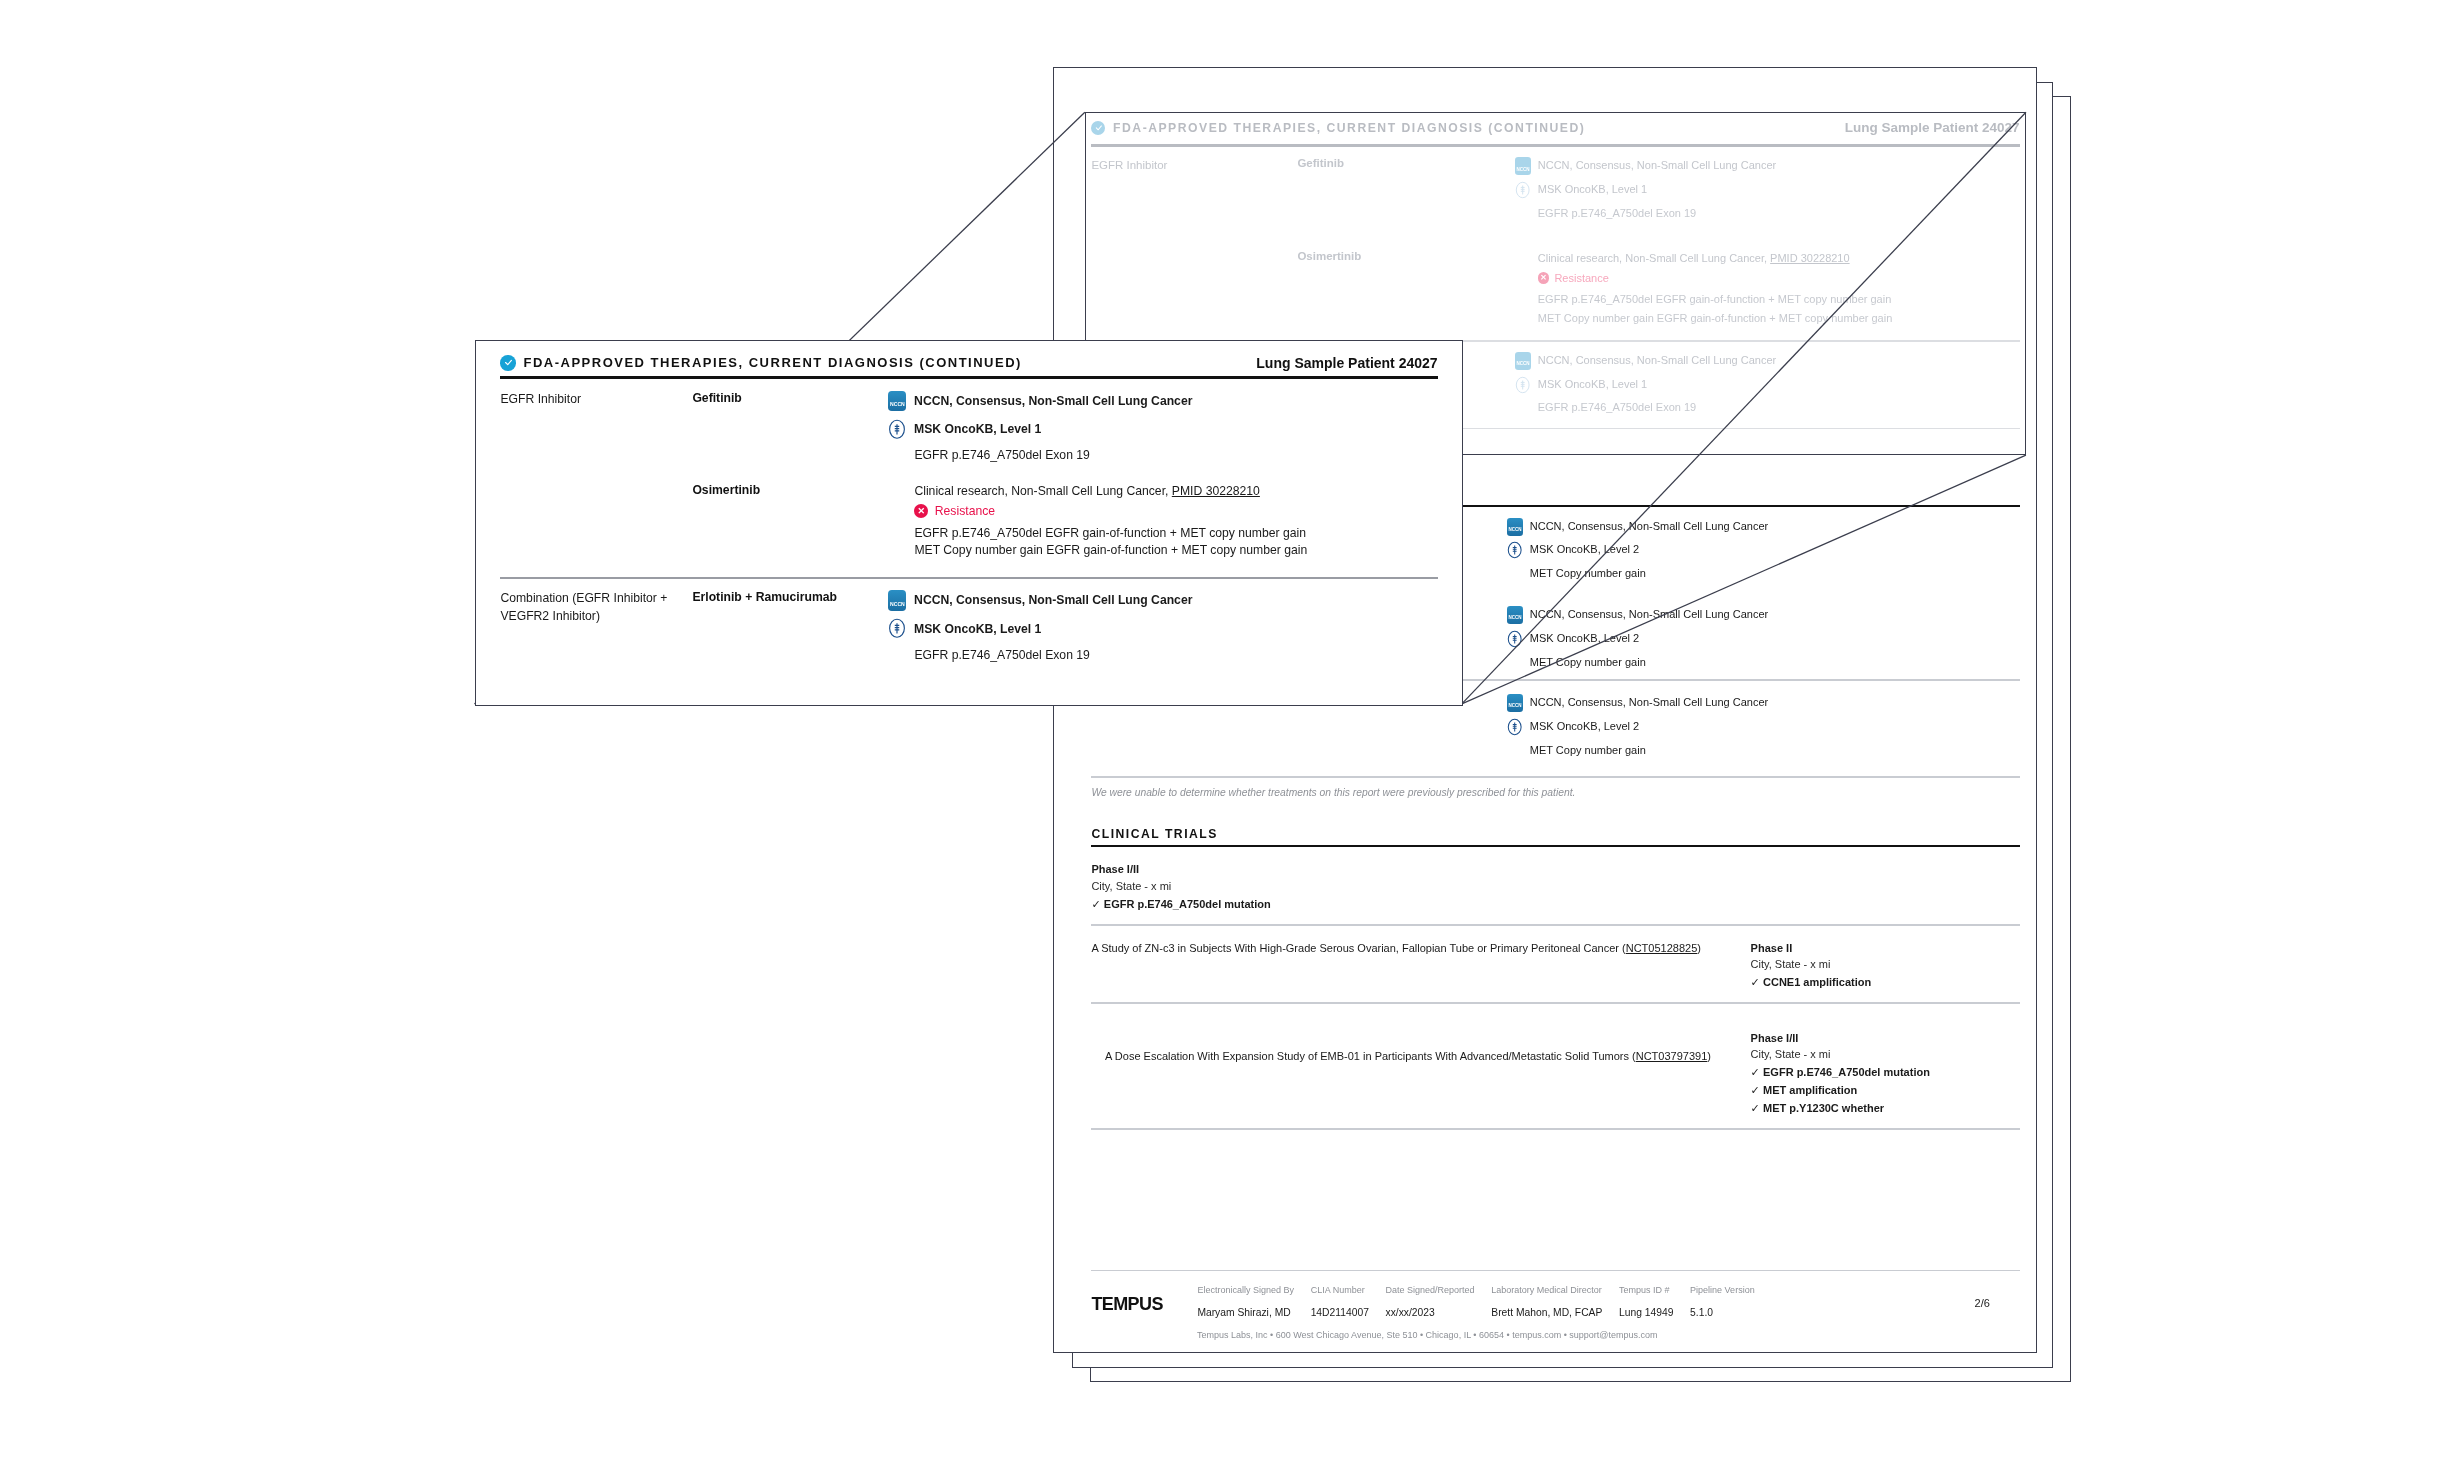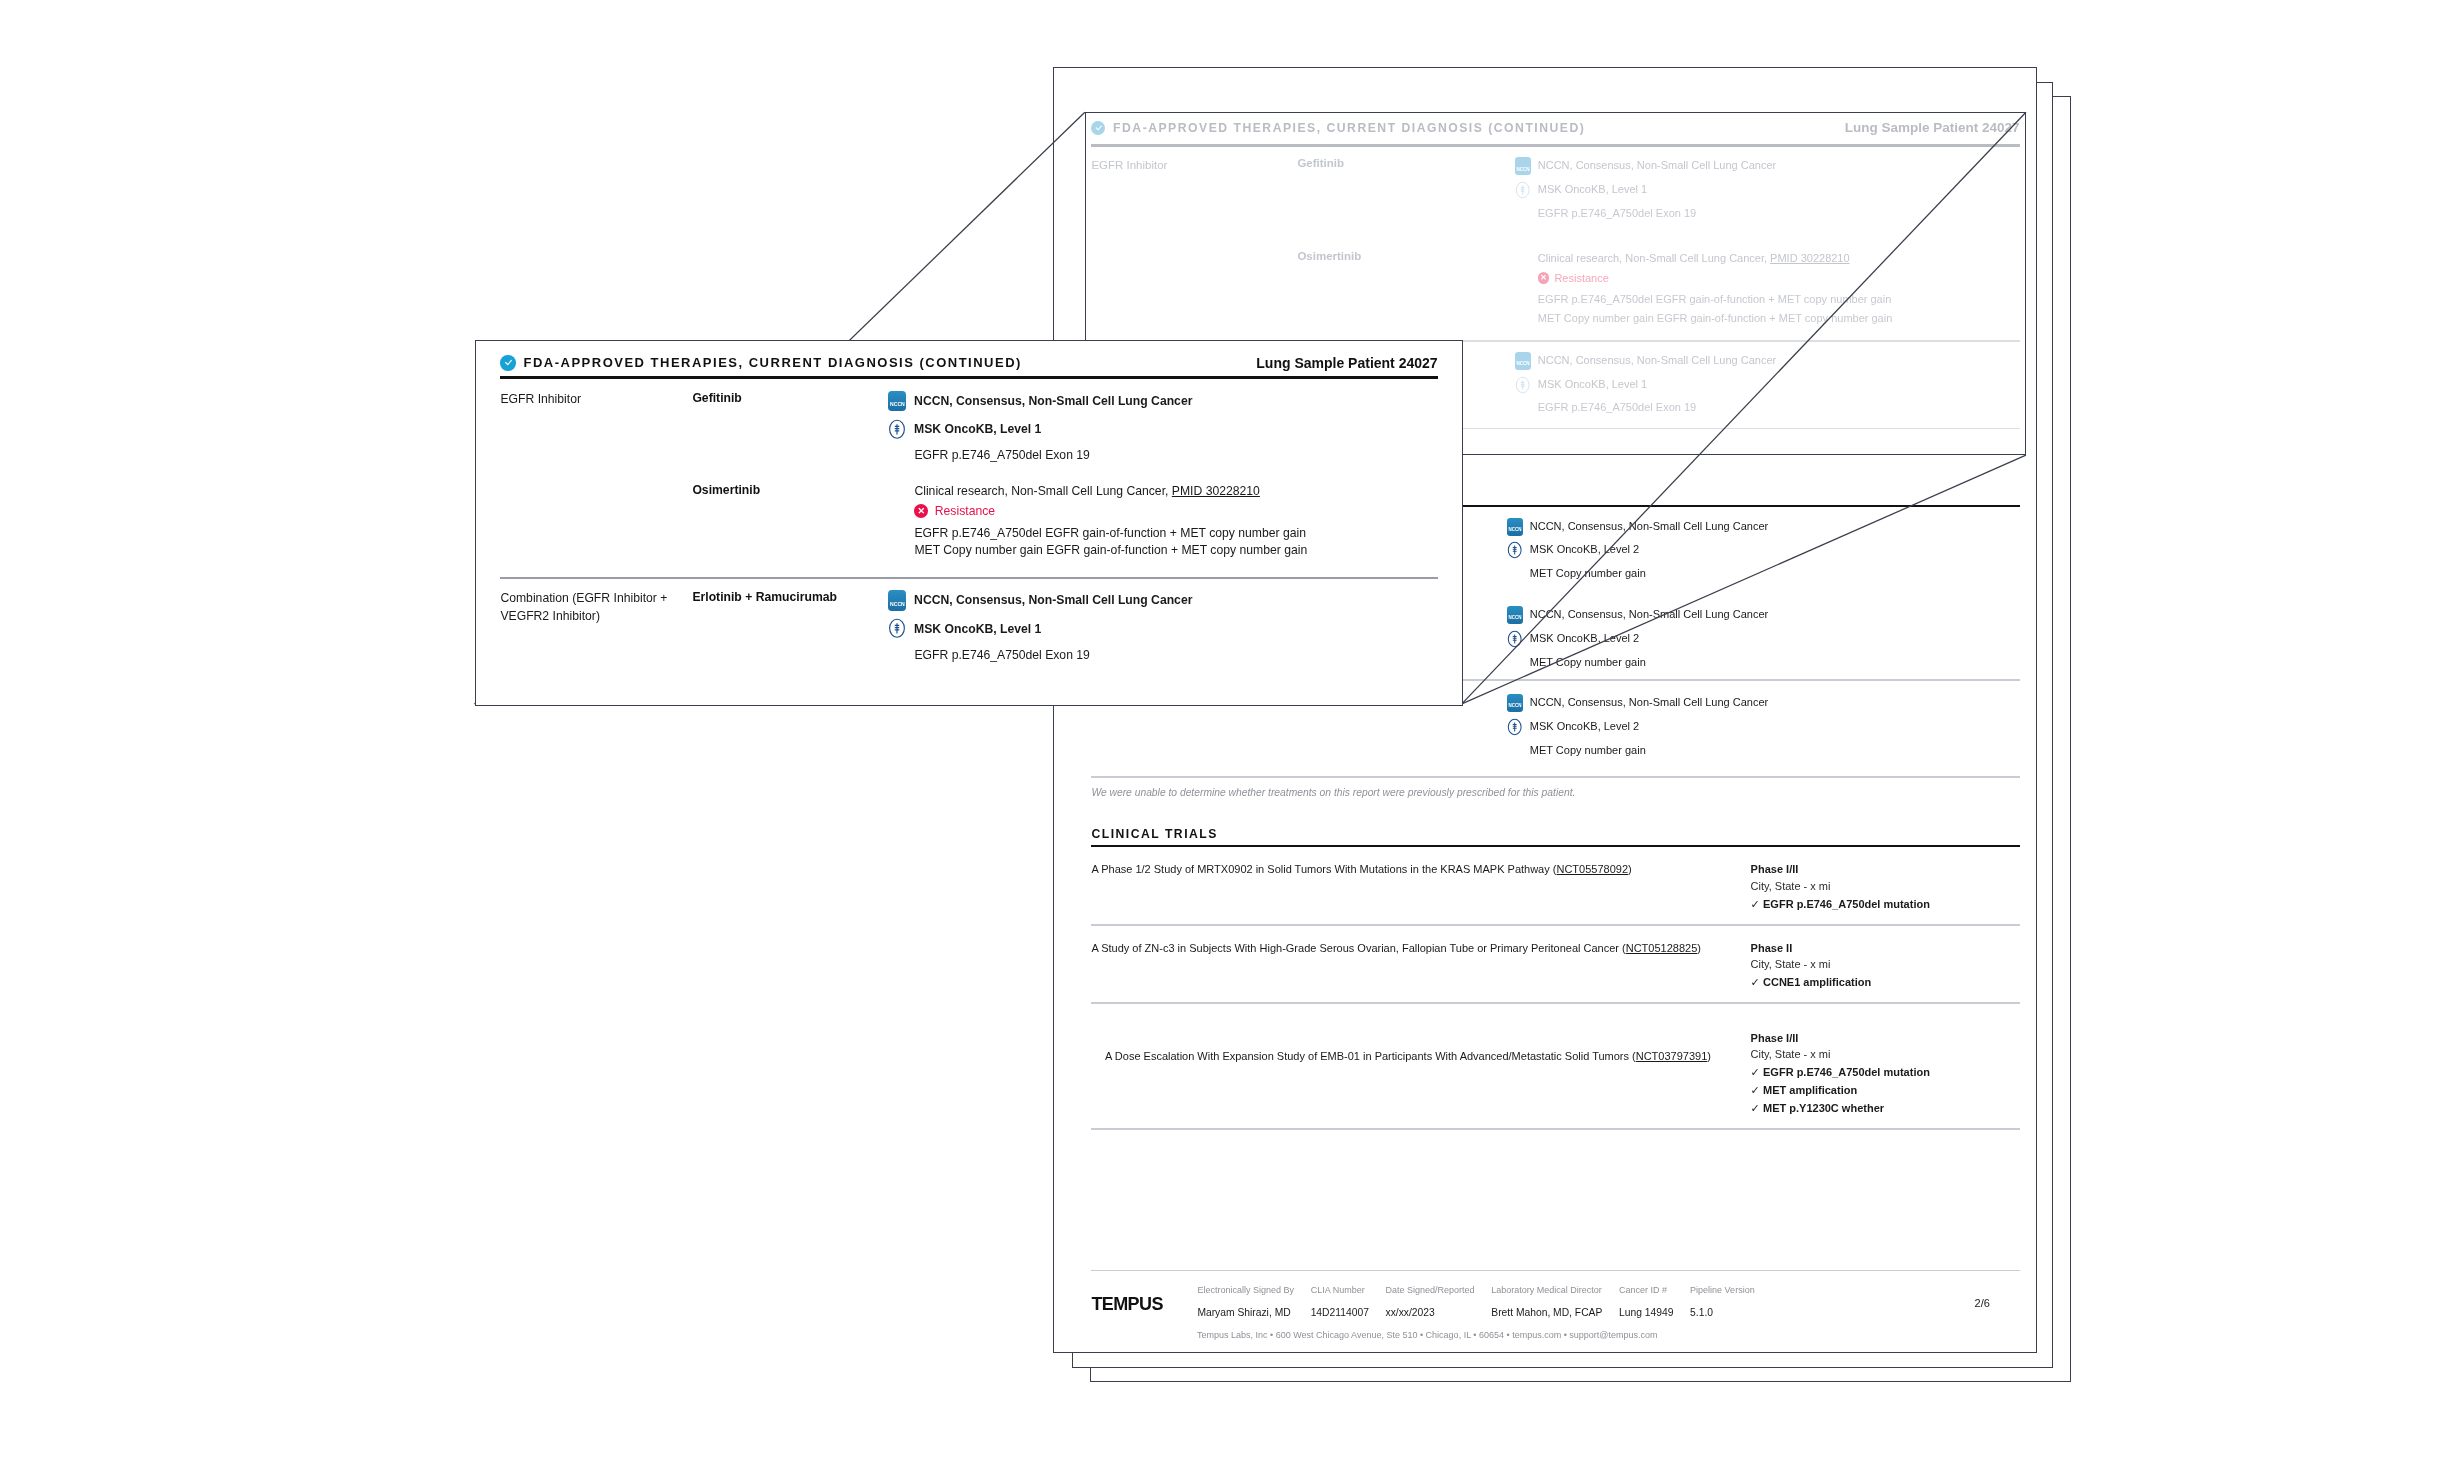--- a/index.html
+++ b/index.html
@@ -271,21 +271,20 @@
 
   <div class="rule-med" style="margin-top:9px;"></div>
   <div class="disclaimer">We were unable to determine whether treatments on this report were previously prescribed for this patient.</div>
 </div>
 
 <div id="trials">
   <div class="sec-head">CLINICAL TRIALS</div>
   <div class="rule-black"></div>
 
   <div class="trial-row">
-    <div class="tr-title"><span>A Phase 1/2 Study of MRTX0902 in Solid Tumors With Mutations in the KRAS MAPK Pathway (</span><span class="u">NCT05578092</span><span>)</span></div>
     <div class="tr-meta">
       <div class="tr-phase">Phase I/II</div>
       <div class="tr-loc">City, State - x mi</div>
       <div class="tr-bio"><span class="chk">✓</span><span>EGFR p.E746_A750del mutation</span></div>
     </div>
   </div>
   <div class="rule-med"></div>
 
   <div class="trial-row">
     <div class="tr-title"><span>A Study of ZN-c3 in Subjects With High-Grade Serous Ovarian, Fallopian Tube or Primary Peritoneal Cancer (</span><span class="u">NCT05128825</span><span>)</span></div>
@@ -325,21 +324,21 @@
       </div>
       <div class="ff">
         <div class="ff-label">Date Signed/Reported</div>
         <div class="ff-value">xx/xx/2023</div>
       </div>
       <div class="ff">
         <div class="ff-label">Laboratory Medical Director</div>
         <div class="ff-value">Brett Mahon, MD, FCAP</div>
       </div>
       <div class="ff">
-        <div class="ff-label">Cancer ID #</div>
+        <div class="ff-label">Tempus ID #</div>
         <div class="ff-value">Lung 14949</div>
       </div>
       <div class="ff">
         <div class="ff-label">Pipeline Version</div>
         <div class="ff-value">5.1.0</div>
       </div>
     </div>
     <div class="foot-page">2/6</div>
   </div>
   <div class="foot-addr">Tempus Labs, Inc • 600 West Chicago Avenue, Ste 510 • Chicago, IL • 60654 • tempus.com • support@tempus.com</div>

